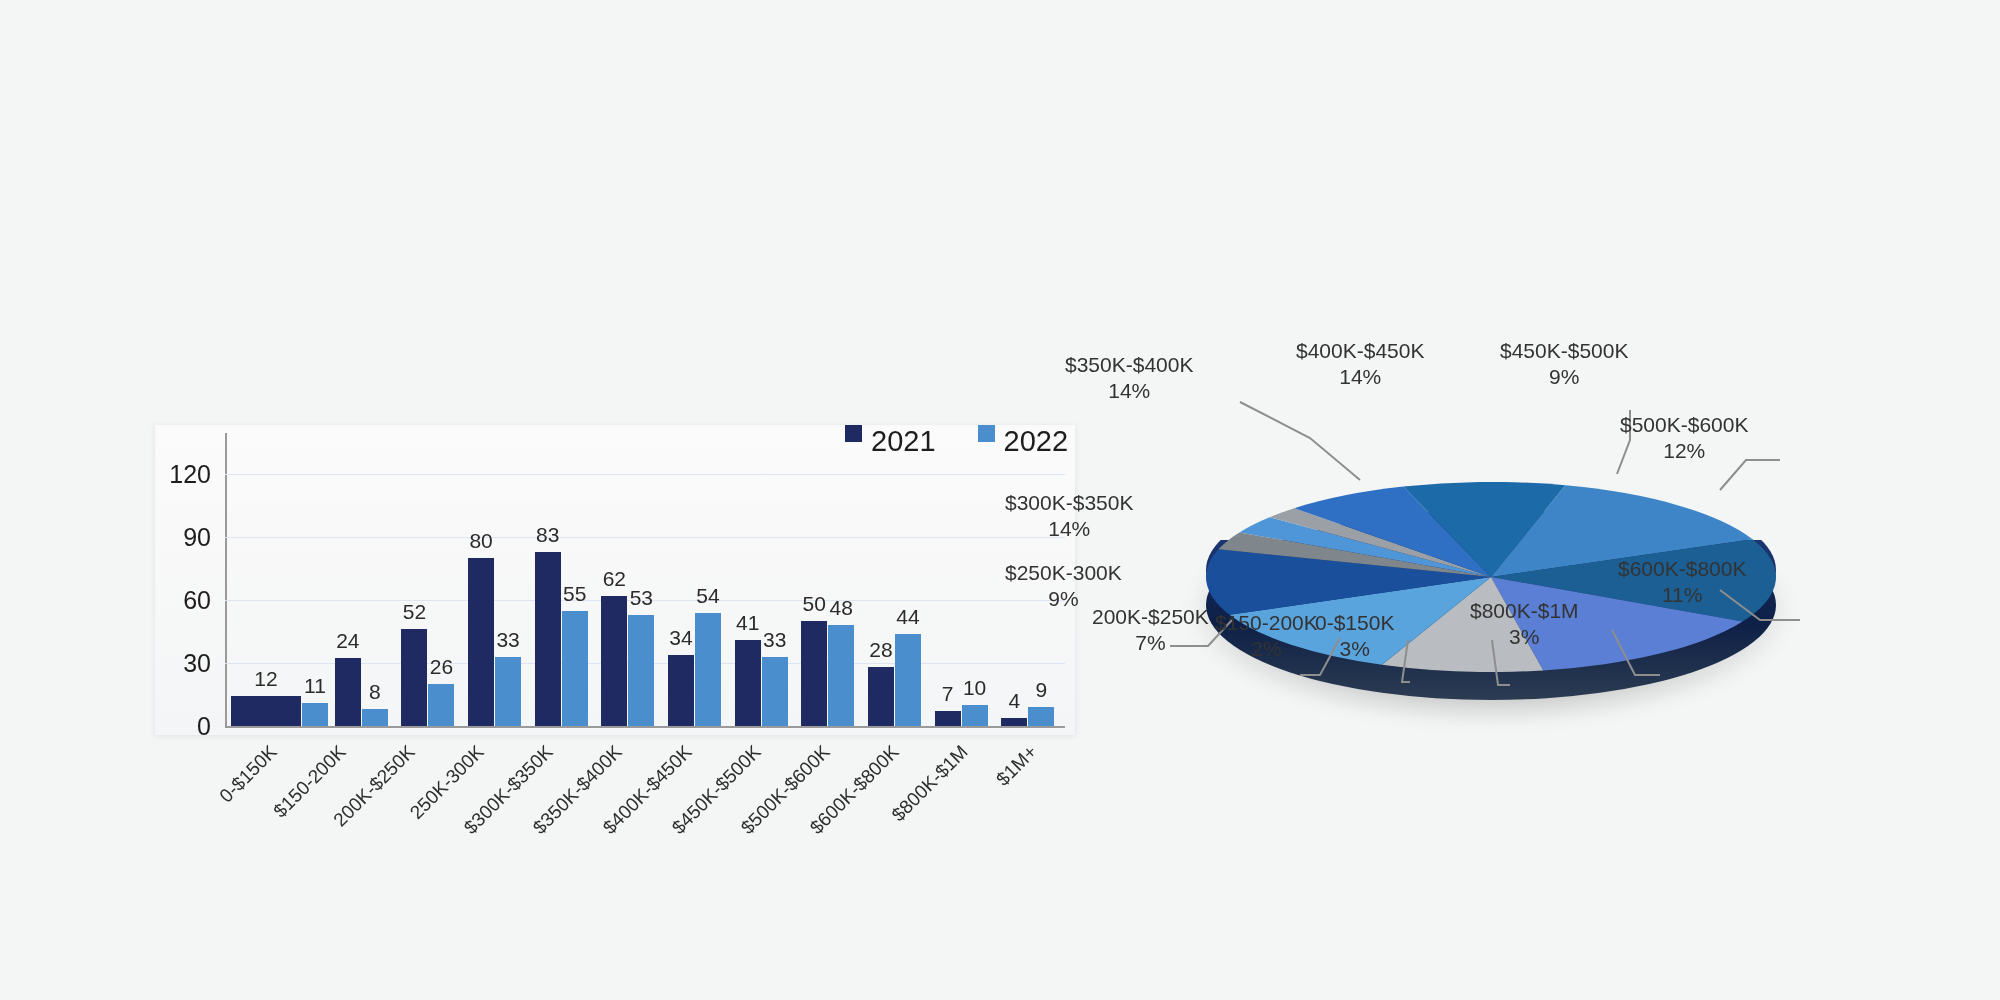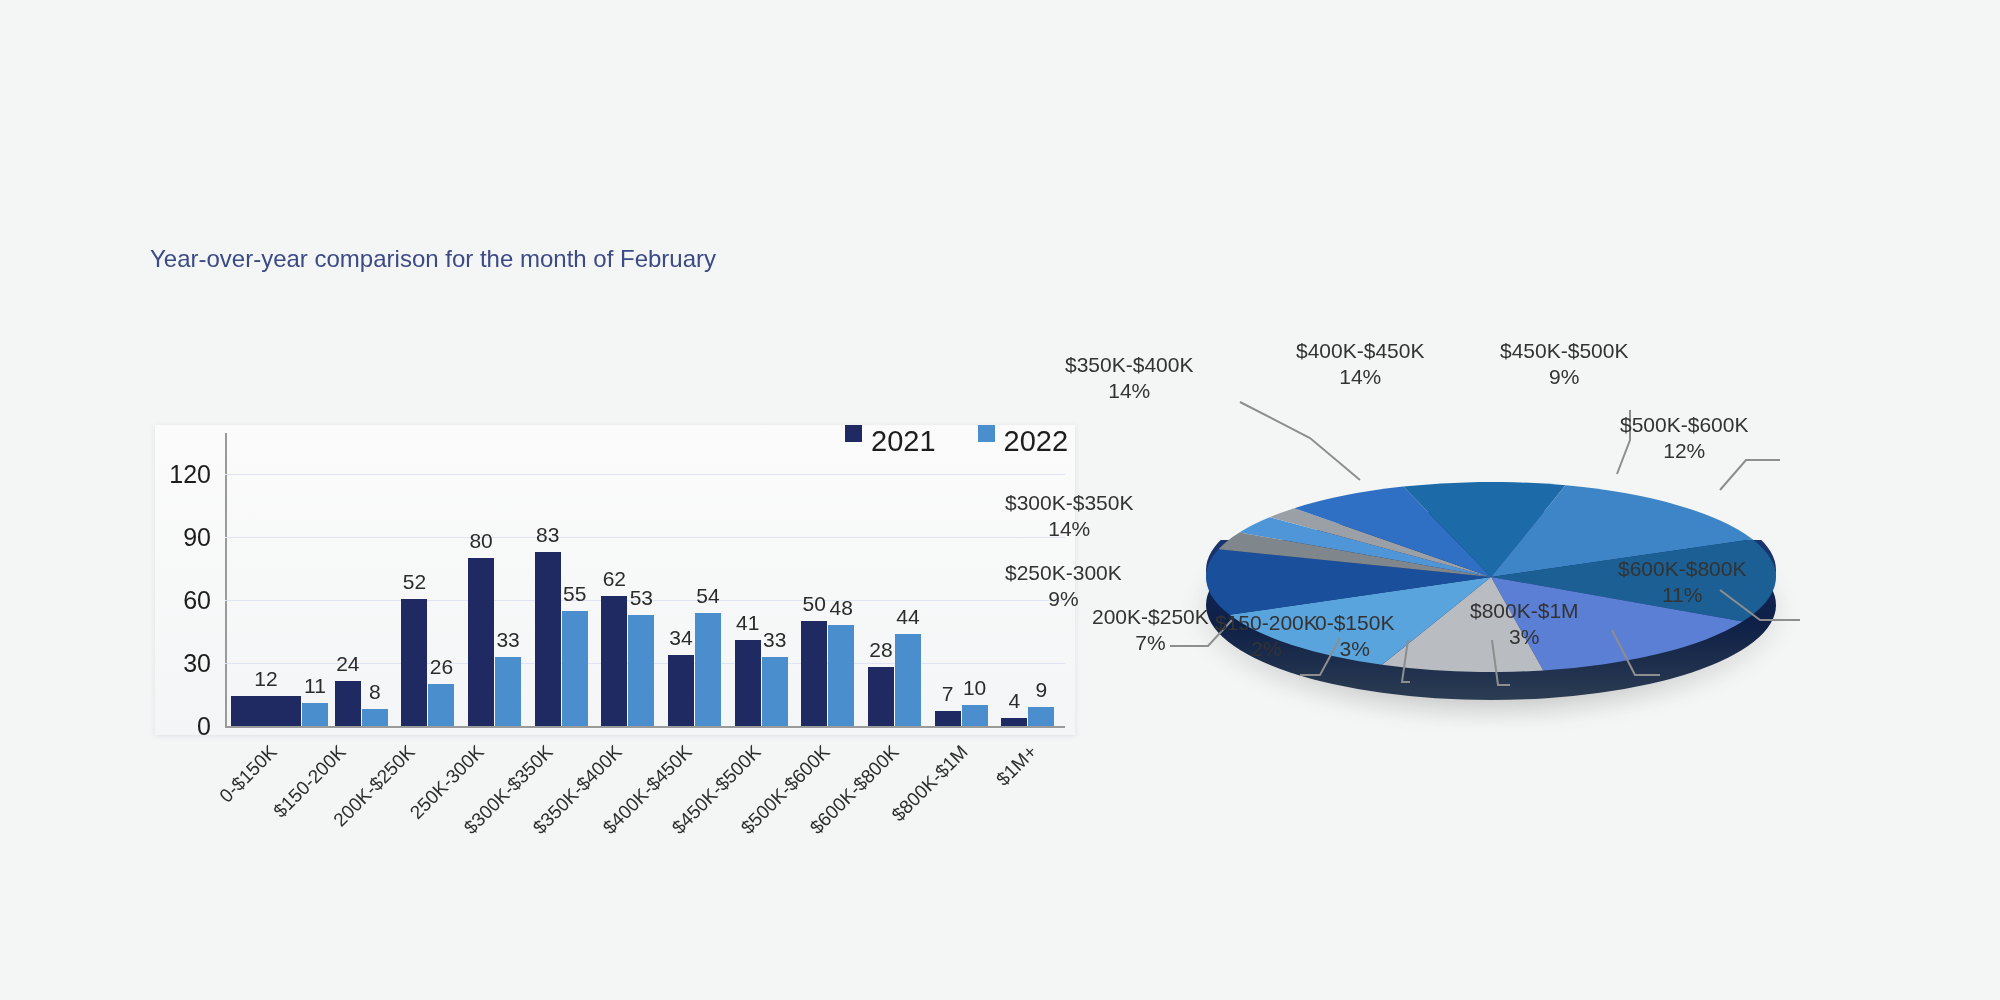--- a/index.html
+++ b/index.html
@@ -116,21 +116,20 @@
   }
   .pie-label .pct{display:block;}
   .leader{position:absolute;stroke:#8e8e8e;stroke-width:2;fill:none;}
   .leaders{position:absolute;left:0;top:0;width:620px;height:250px;overflow:visible;pointer-events:none;}
 </style>
 </head>
 <body>
 
 <div id="canvas">
 
-  <div class="page-subtitle">Year-over-year comparison for the month of February</div>
 
   <div class="bar-panel"></div>
 
   <div class="bar-plot" id="bar-plot">
     <div class="axis-y"></div>
     <div class="axis-x"></div>
     <div id="gridlines">
         <div class="gridline" style="top: 220.111px;"></div>
         <div class="gridline" style="top: 157.222px;"></div>
         <div class="gridline" style="top: 94.3333px;"></div>
@@ -146,29 +145,29 @@
     <div class="groups" id="bar-groups">
         <div class="group">
           <div class="bar y2021" style="height: 30px; padding-left: 44px;">
             <span class="vlabel">12</span>
           </div>
           <div class="bar y2022" style="height: 23.0593px;">
             <span class="vlabel">11</span>
           </div>
         </div>
         <div class="group">
-          <div class="bar y2021" style="height: 45px;">
+          <div class="bar y2021" style="height: 68px;">
             <span class="vlabel">24</span>
           </div>
           <div class="bar y2022" style="height: 16.7704px;">
             <span class="vlabel">8</span>
           </div>
         </div>
         <div class="group">
-          <div class="bar y2021" style="height: 127px;">
+          <div class="bar y2021" style="height: 97px;">
             <span class="vlabel">52</span>
           </div>
           <div class="bar y2022" style="height: 42px;">
             <span class="vlabel">26</span>
           </div>
         </div>
         <div class="group">
           <div class="bar y2021" style="height: 167.704px;">
             <span class="vlabel">80</span>
           </div>

